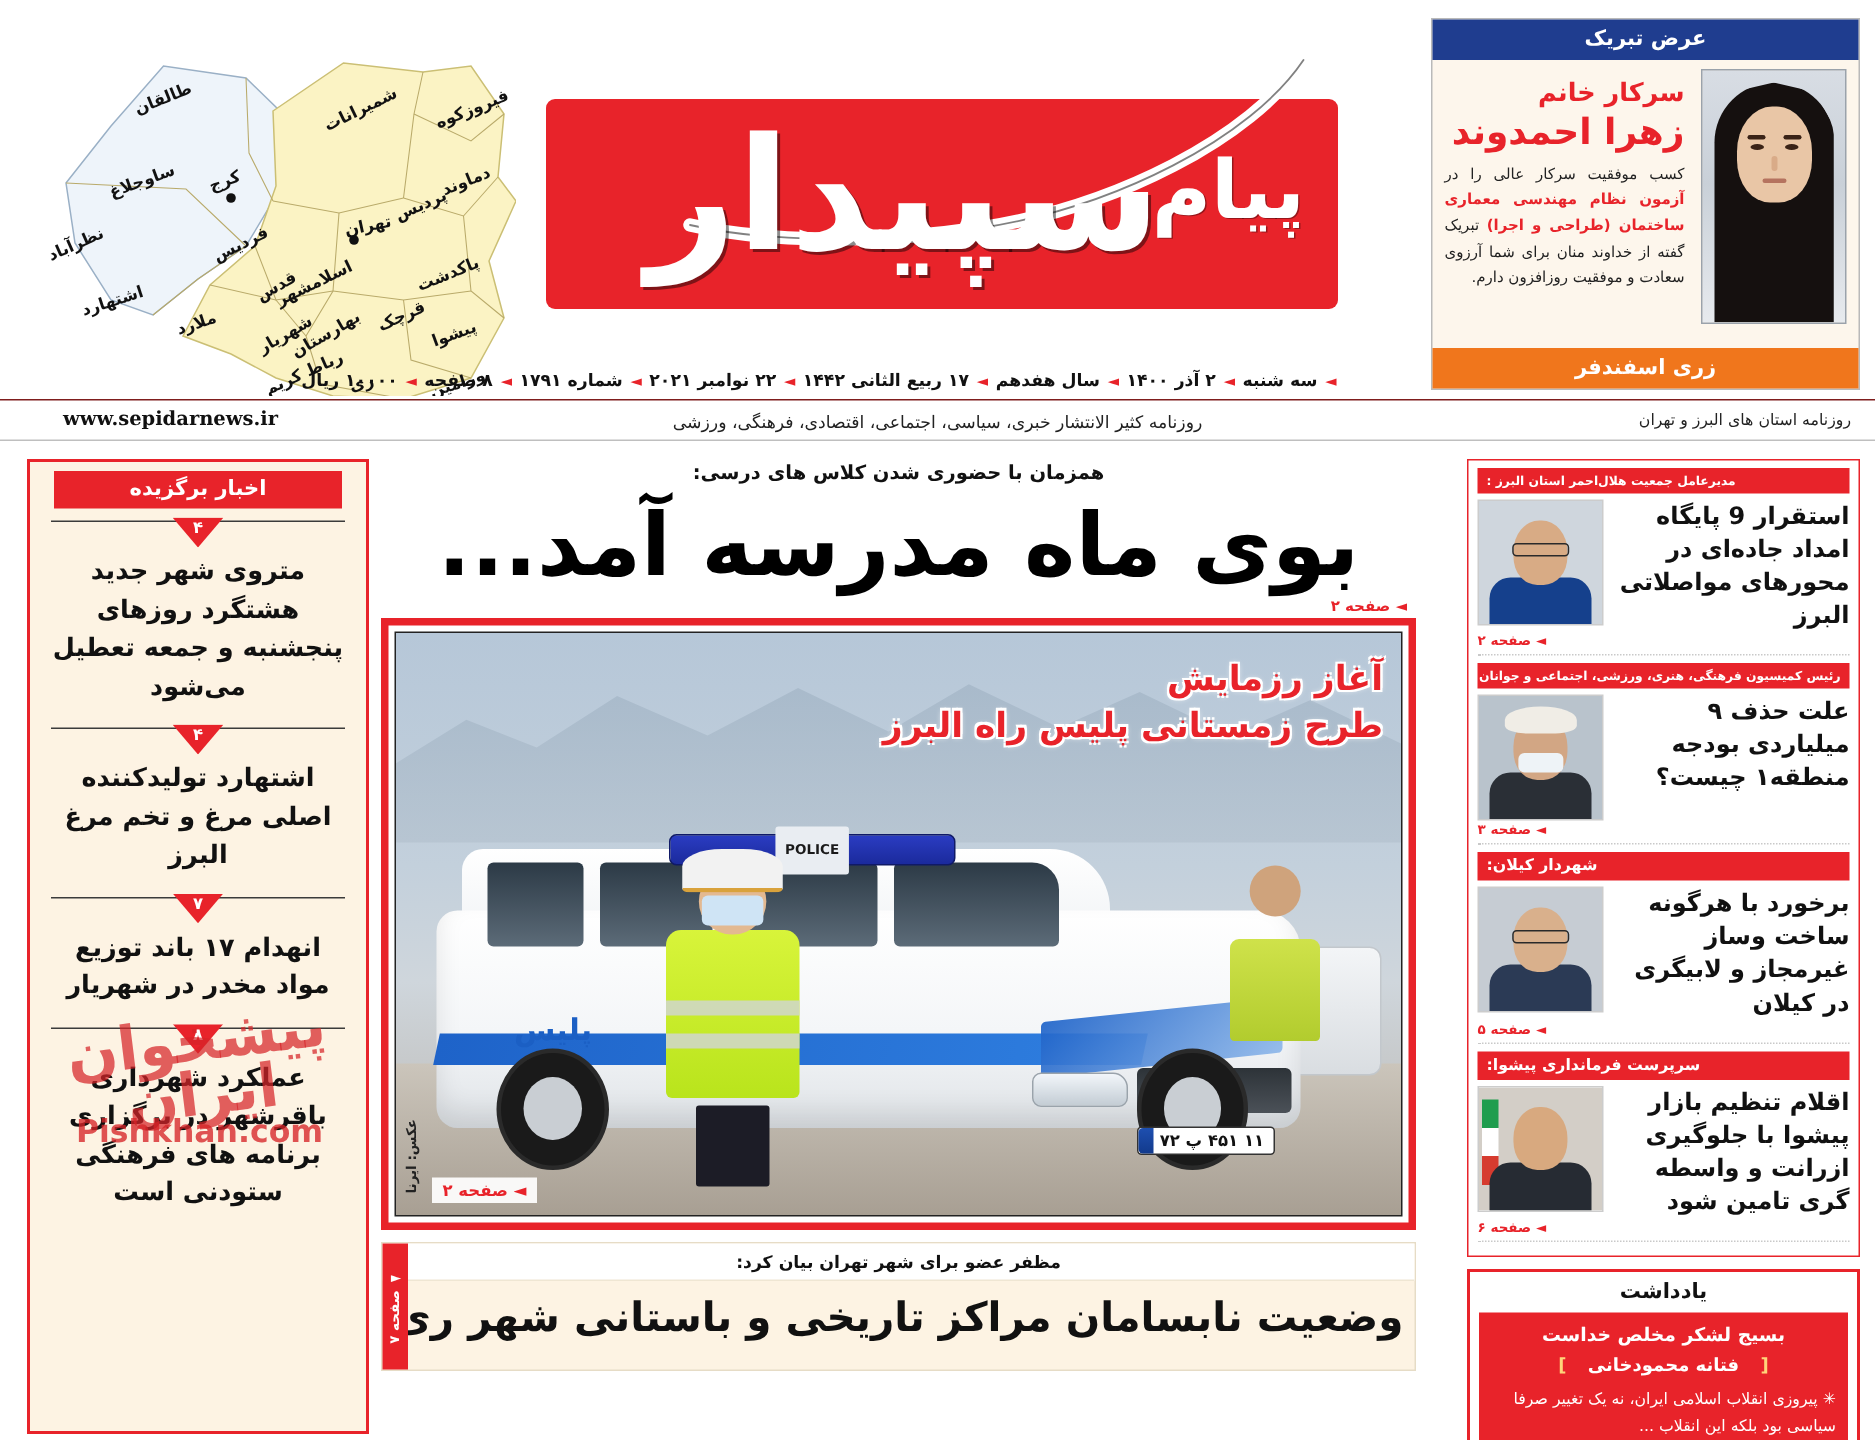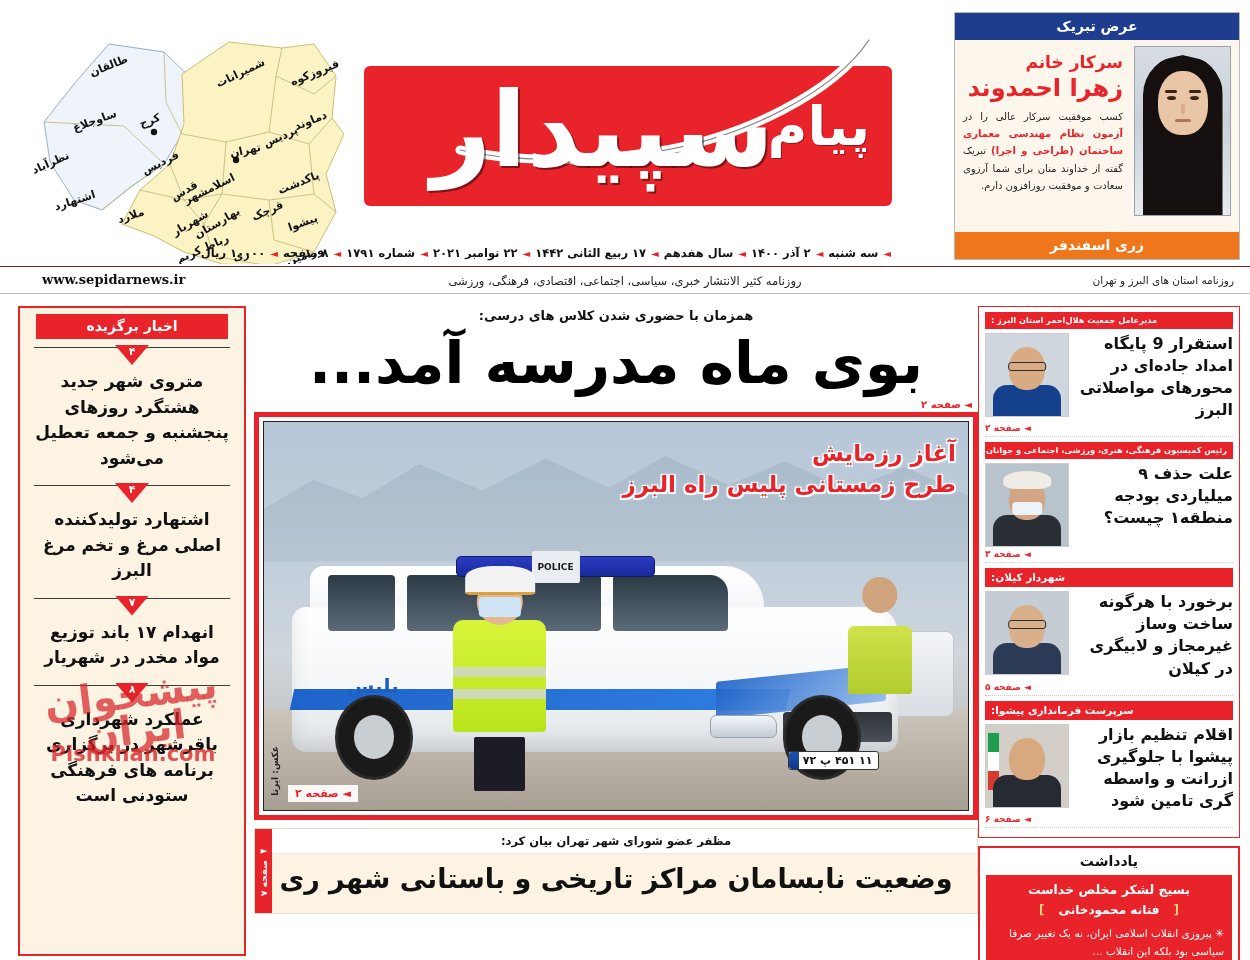--- a/index.html
+++ b/index.html
@@ -362,21 +362,21 @@
     direction: rtl; padding: 9px 0 0;
   }
   .bs-tab {
     position: absolute; left: 0; top: 0; bottom: 0; width: 17px;
     background: #e8232a; color: #fff; font-size: 9px; font-weight: bold;
     display: flex; align-items: center; justify-content: center;
   }
   .bs-tab span { writing-mode: vertical-rl; transform: rotate(180deg); direction: rtl; }
 
   
-  .col-left { width: 262px; flex: 0 0 262px; }
+  .col-left { width: 262px; flex: 0 0 262px; margin-left: 34px; }
   .left-box {
     border: 1px solid #e8232a; background: #fff; padding: 5px 6px 4px;
   }
   .news-item { margin-bottom: 2px; }
   .ni-kicker {
     background: #e8232a; color: #fff; text-align: left; direction: rtl;
     font-size: 10.5px; font-weight: bold; padding: 3px 6px 4px;
     margin-bottom: 4px; white-space: nowrap; overflow: hidden;
   }
   .ni-kicker.tiny { font-size: 8.2px; }
@@ -647,21 +647,21 @@
 
           <div class="photo-credit">عکس: ایرنا</div>
           <div class="photo-pagebadge">◄ صفحه ۲</div>
         </div>
       </div>
 
       <div class="bottom-story">
         <div class="bs-tab">
           <span>◄ صفحه ۷</span>
         </div>
-        <div class="bs-kickerbar">مظفر عضو شورای شهر تهران بیان کرد:</div>
+        <div class="bs-kickerbar">مظفر عضو برای شهر تهران بیان کرد:</div>
         <div class="bs-title">وضعیت نابسامان مراکز تاریخی و باستانی شهر ری</div>
       </div>
     </div>
 
     <div class="col-left">
       <div class="left-box">
         <div id="left-news-list">
             <div class="news-item">
               <div class="ni-kicker tiny">مدیرعامل جمعیت هلال‌احمر استان البرز :</div>
               <div class="ni-body">

